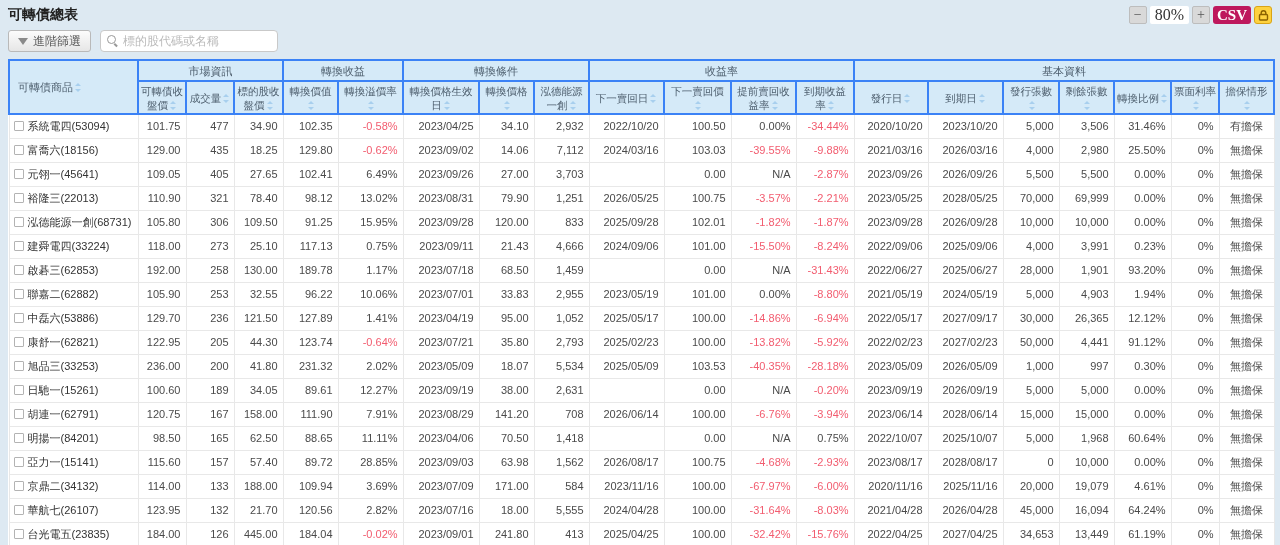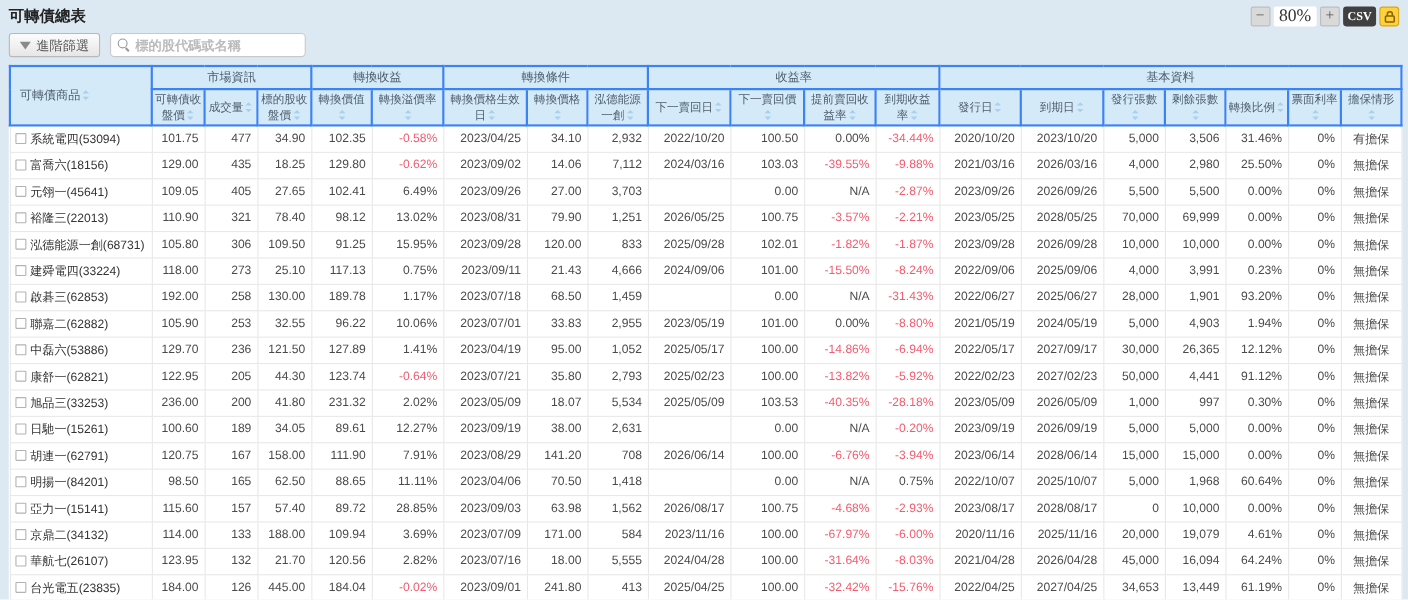--- a/index.html
+++ b/index.html
@@ -18,21 +18,21 @@
     width: 18px; height: 18px; background: #d9d9d9; border: 1px solid #bdbdbd;
     border-radius: 2px; color: #555; font-size: 14px; line-height: 15px;
     text-align: center; cursor: pointer; user-select: none;
   }
   .zoom-level {
     background: #fff; height: 18px; min-width: 34px; padding: 0 5px;
     font-size: 16px; line-height: 18px; text-align: center; color: #333;
     border-radius: 2px;
   }
   .csv-btn {
-    background: #404040; color: #fff; font-size: 11px; font-weight: bold;
+    background: #be185d; color: #fff; font-size: 15px; font-weight: bold;
     height: 18px; line-height: 18px; padding: 0 4px; border-radius: 3px;
     cursor: pointer; letter-spacing: 0;
   }
   .lock-btn {
     width: 18px; height: 18px; background: #fed23f; border: 1px solid #d9a417;
     border-radius: 3px; display: flex; align-items: center; justify-content: center;
     cursor: pointer;
   }
   .controls-row { display: flex; align-items: flex-start; margin-top: 5px; height: 22px; }
   .filter-btn {
@@ -43,21 +43,21 @@
   .funnel { display: inline-block; width: 0; height: 0;
     border-left: 5px solid transparent; border-right: 5px solid transparent;
     border-top: 7px solid #8a8a8a; }
   .search-box {
     margin-left: 9px; width: 178px; height: 22px; background: #fff;
     border: 1px solid #c9c9c9; border-radius: 4px; display: flex;
     align-items: center; padding: 0 6px; gap: 4px;
   }
   .search-box input {
     border: none; outline: none; background: transparent; width: 100%;
-    font-size: 12px; color: #333; font-family: "Liberation Sans", sans-serif; font-weight: bold;
+    font-size: 12px; color: #333; font-family: "Liberation Sans", sans-serif;
   }
   .search-box input::placeholder { color: #bbb; }
   .mag { position: relative; width: 12px; height: 12px; flex: 0 0 12px; }
   .mag::before { content: ""; position: absolute; left: 0; top: 0; width: 7px; height: 7px;
     border: 1.5px solid #999; border-radius: 50%; }
   .mag::after { content: ""; position: absolute; left: 8px; top: 8px; width: 4px; height: 1.5px;
     background: #999; transform: rotate(45deg); transform-origin: 0 0; }
   
   .table-wrap { margin: 7px 7px 0 8px; }
   table { border-collapse: collapse; table-layout: fixed; width: 1265px; background: #fff; }

